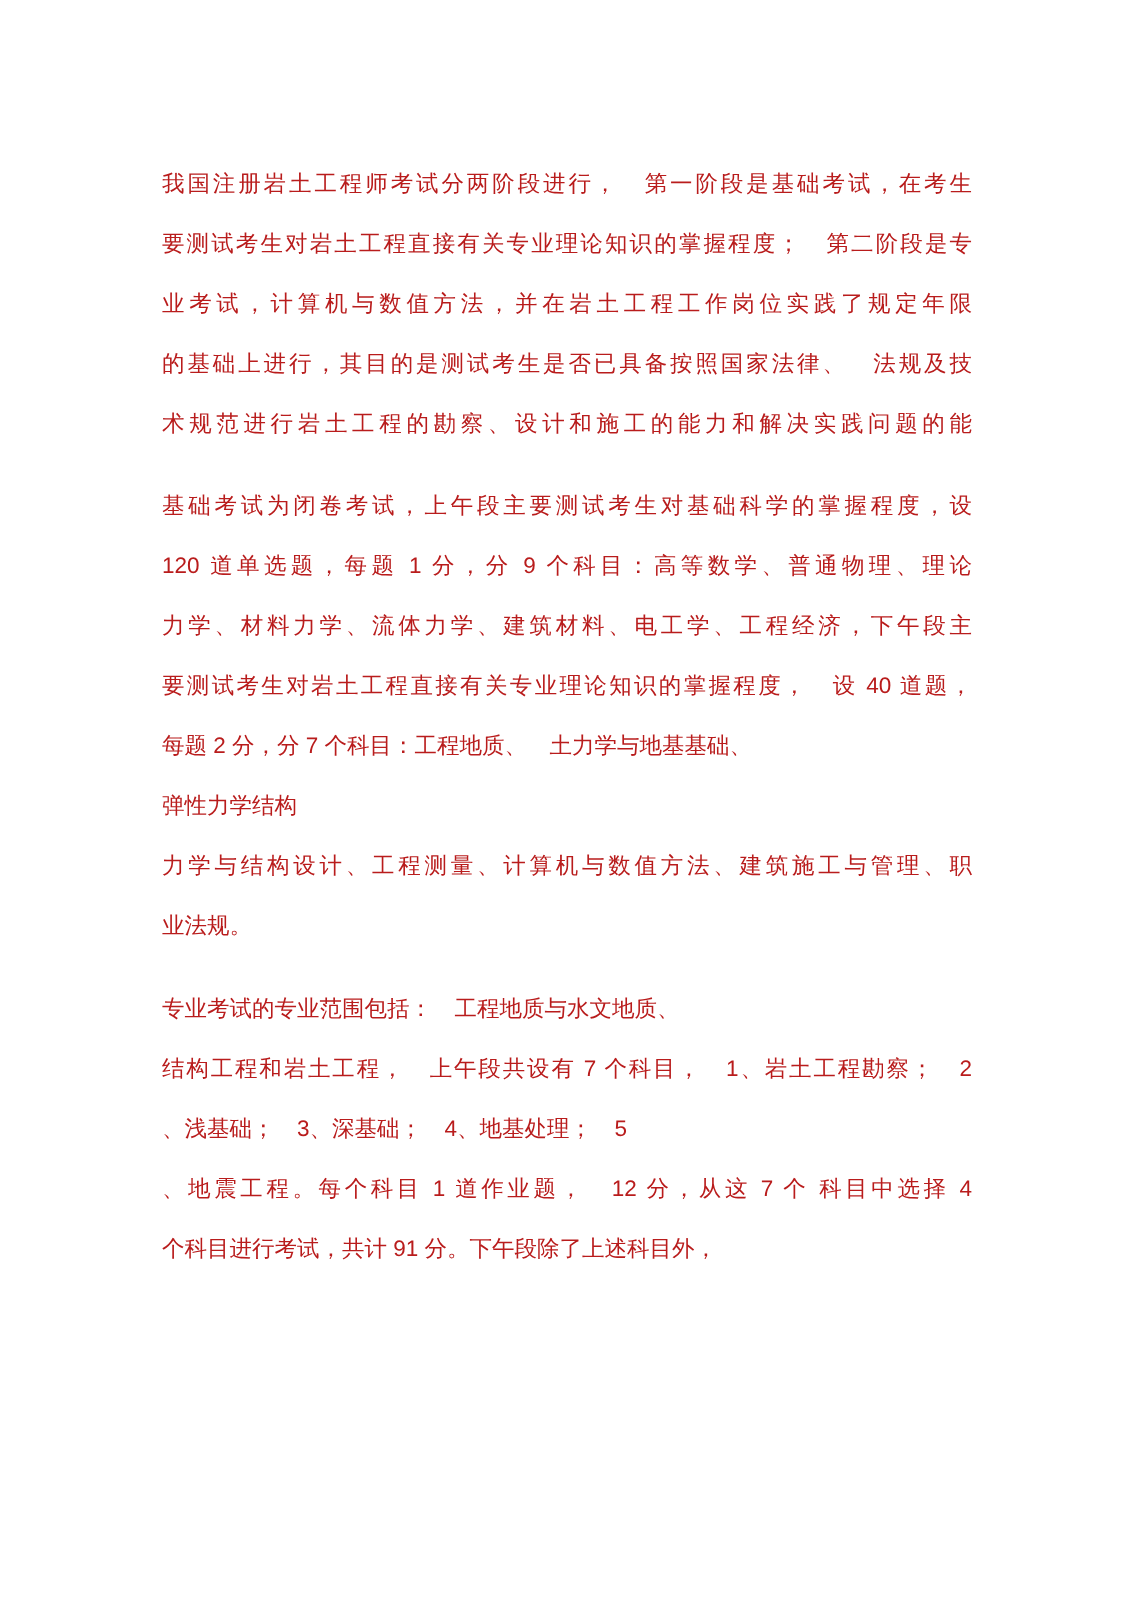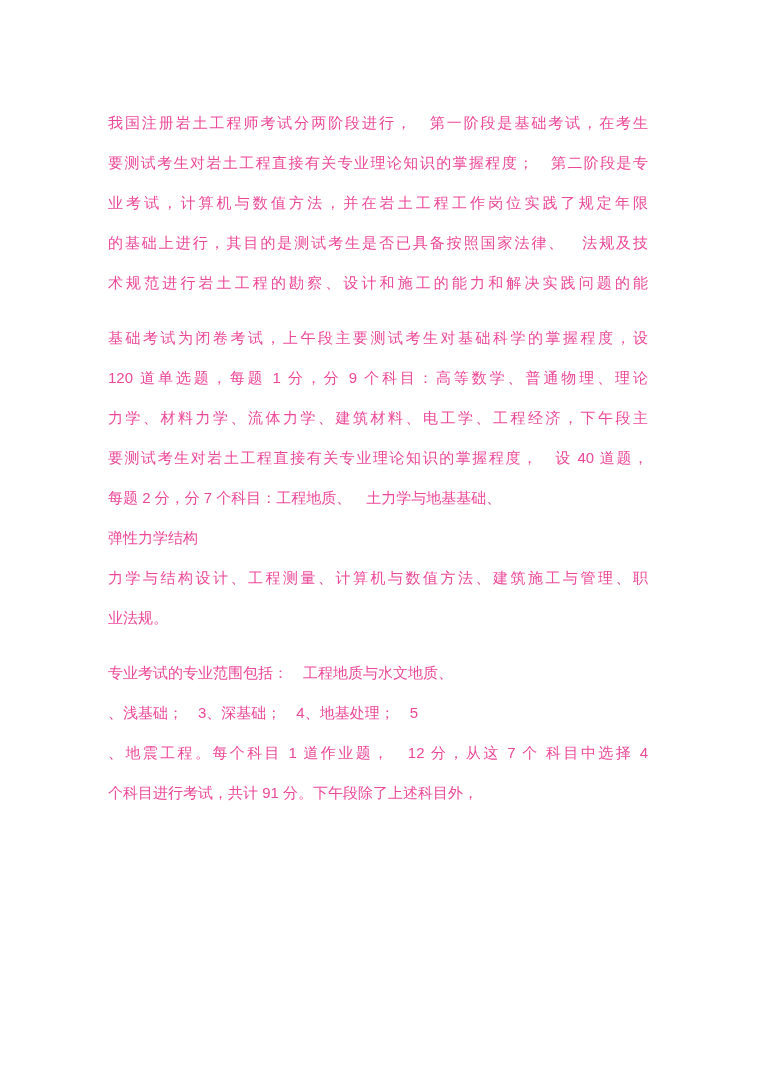--- a/index.html
+++ b/index.html
@@ -25,21 +25,21 @@
     margin: 0 0 15px 0;
   }
   .para:last-child {
     margin-bottom: 0;
   }
   .ln {
     height: 40px;
     line-height: 40px;
     font-size: 15px;
     font-weight: 400;
-    color: #ec4899;
+    color: #b91c1c;
     overflow: hidden;
     text-align: left;
   }
   .ln.fill {
     text-align: justify;
     text-align-last: justify;
   }
 </style>
 </head>
 <body>
@@ -61,19 +61,20 @@
       <div class="ln fill">力学、材料力学、流体力学、建筑材料、电工学、工程经济，下午段主</div>
       <div class="ln fill">要测试考生对岩土工程直接有关专业理论知识的掌握程度，　设 40 道题，</div>
       <div class="ln">每题 2 分，分 7 个科目：工程地质、　土力学与地基基础、</div>
       <div class="ln">弹性力学结构</div>
       <div class="ln fill">力学与结构设计、工程测量、计算机与数值方法、建筑施工与管理、职</div>
       <div class="ln">业法规。</div>
     </div>
 
     <div class="para">
       <div class="ln">专业考试的专业范围包括：　工程地质与水文地质、</div>
+      <div class="ln fill">结构工程和岩土工程，　上午段共设有 7 个科目，　1、岩土工程勘察；　2</div>
       <div class="ln">、浅基础；　3、深基础；　4、地基处理；　5</div>
       <div class="ln fill">、地震工程。每个科目 1 道作业题，　12 分，从这 7 个 科目中选择 4</div>
       <div class="ln">个科目进行考试，共计 91 分。下午段除了上述科目外，</div>
     </div>
 
   </div>
 </div>
 
 </body></html>

